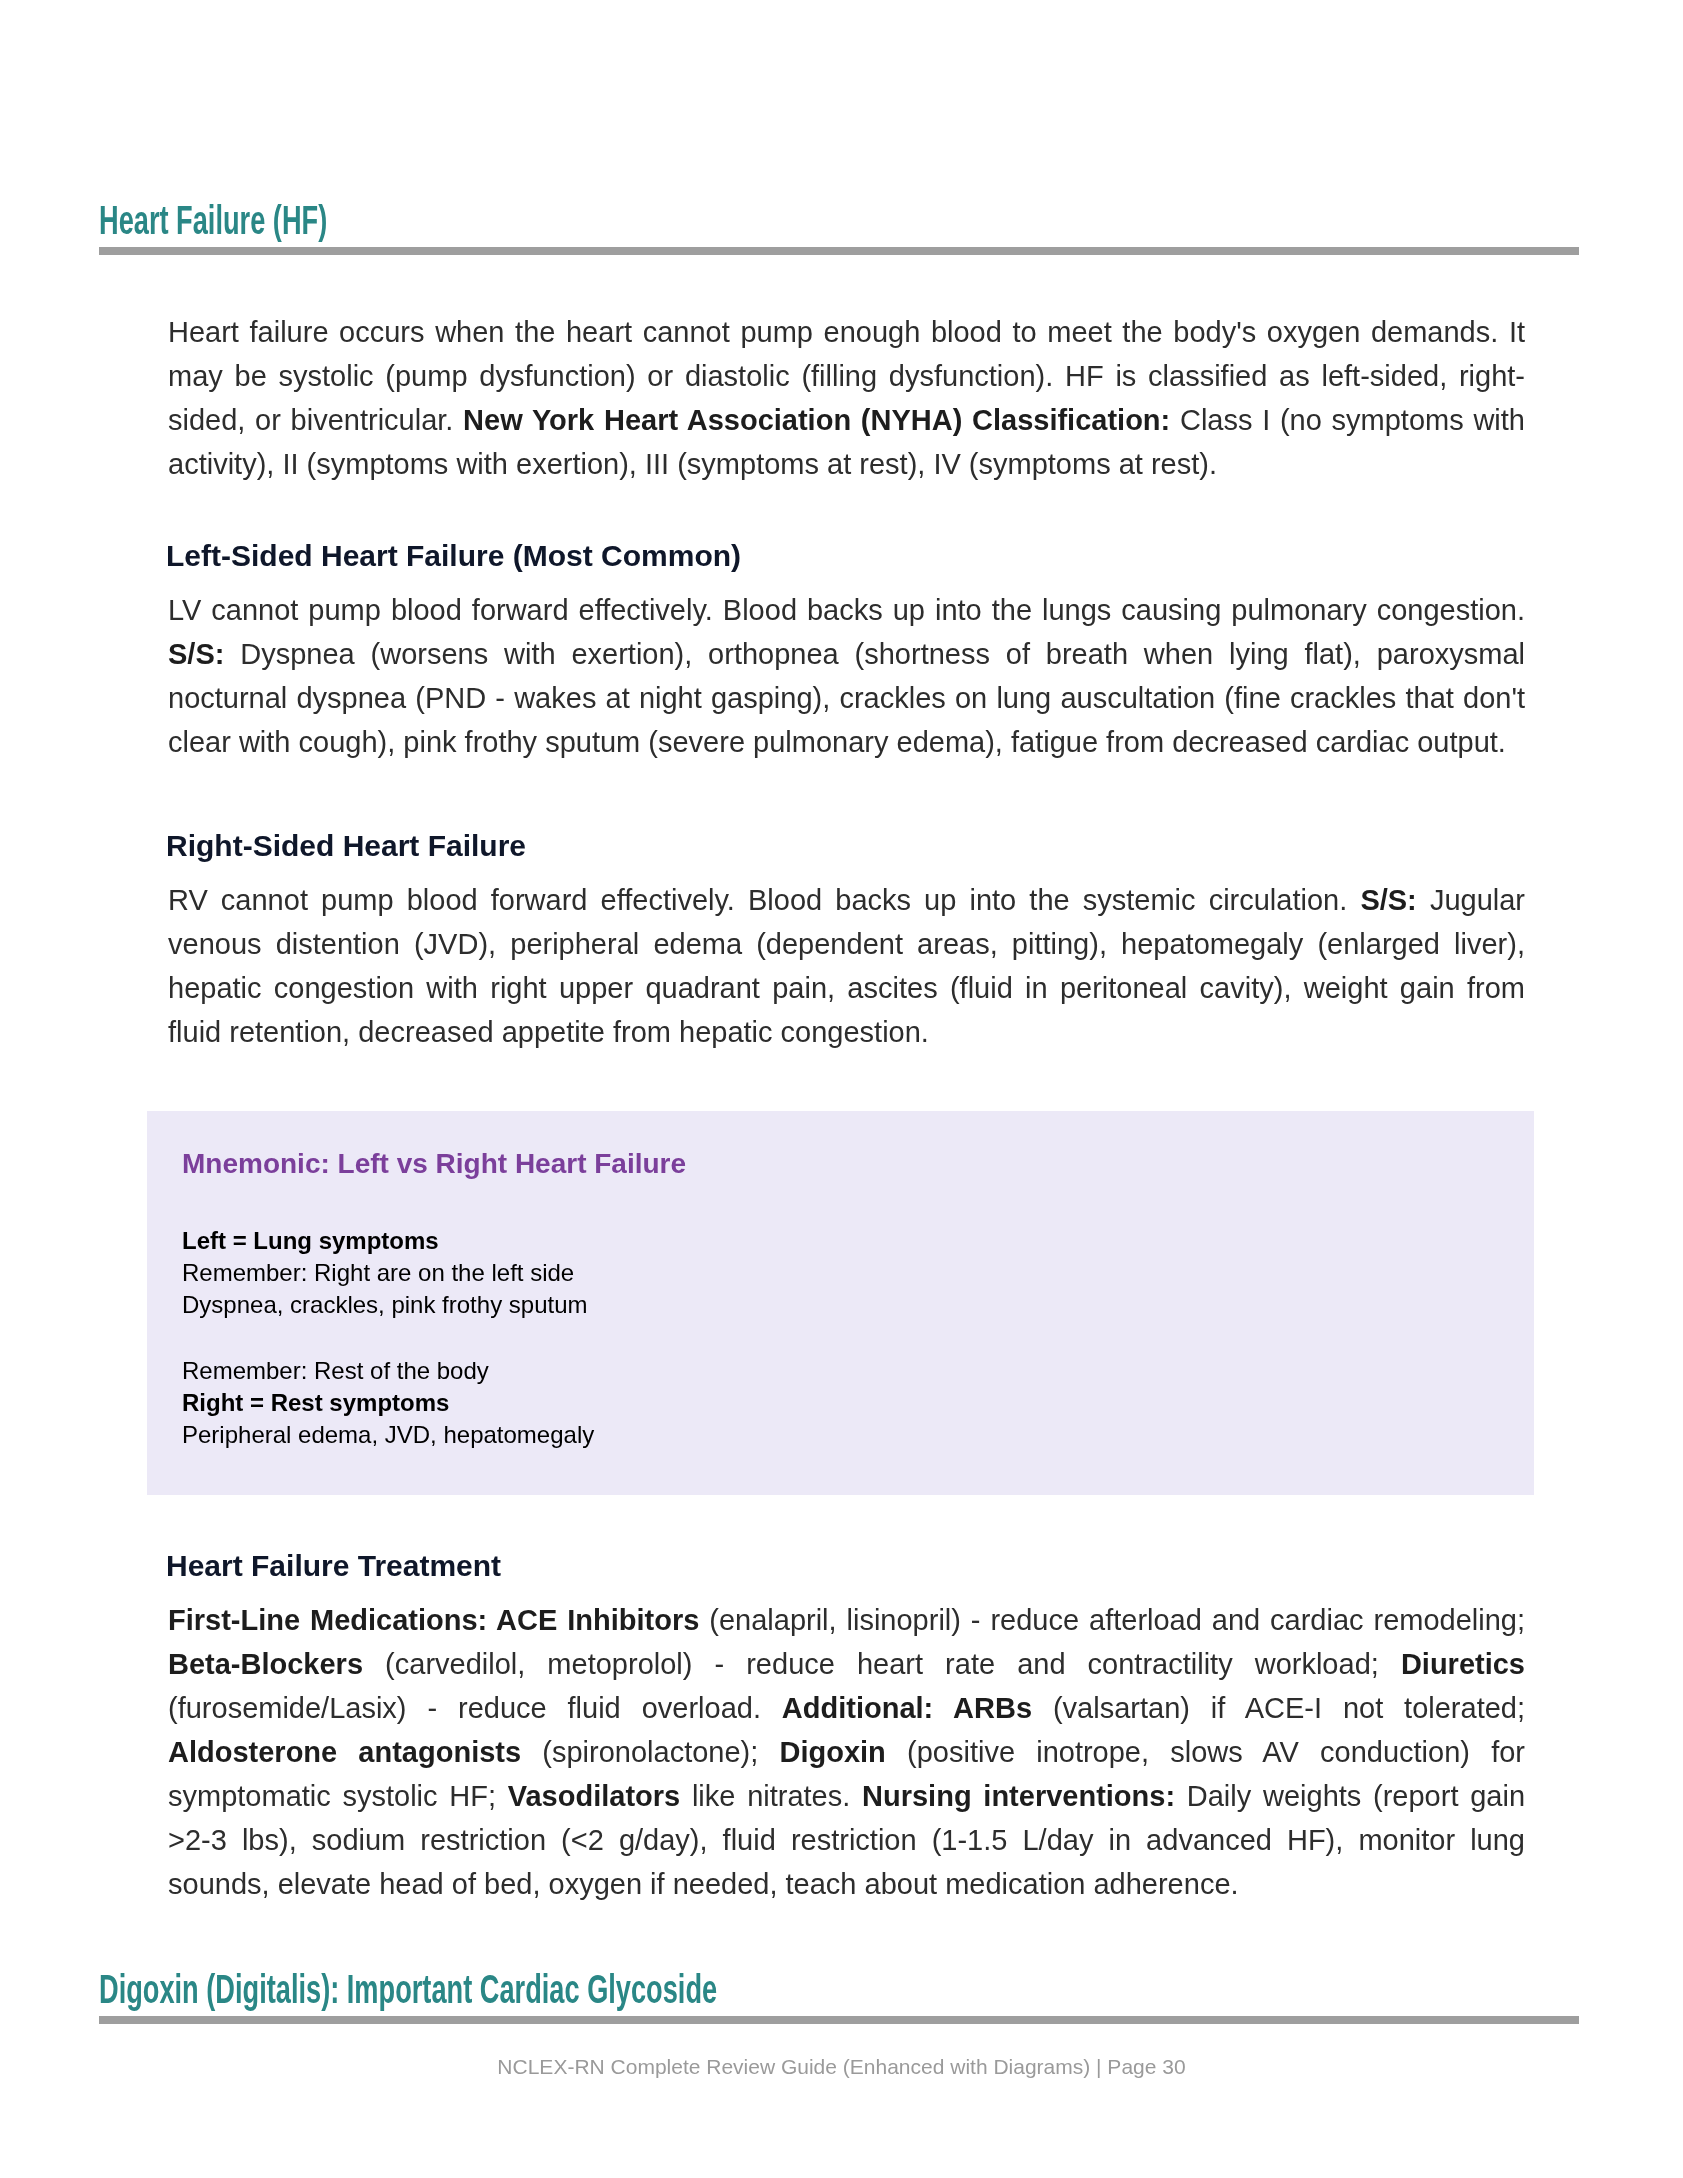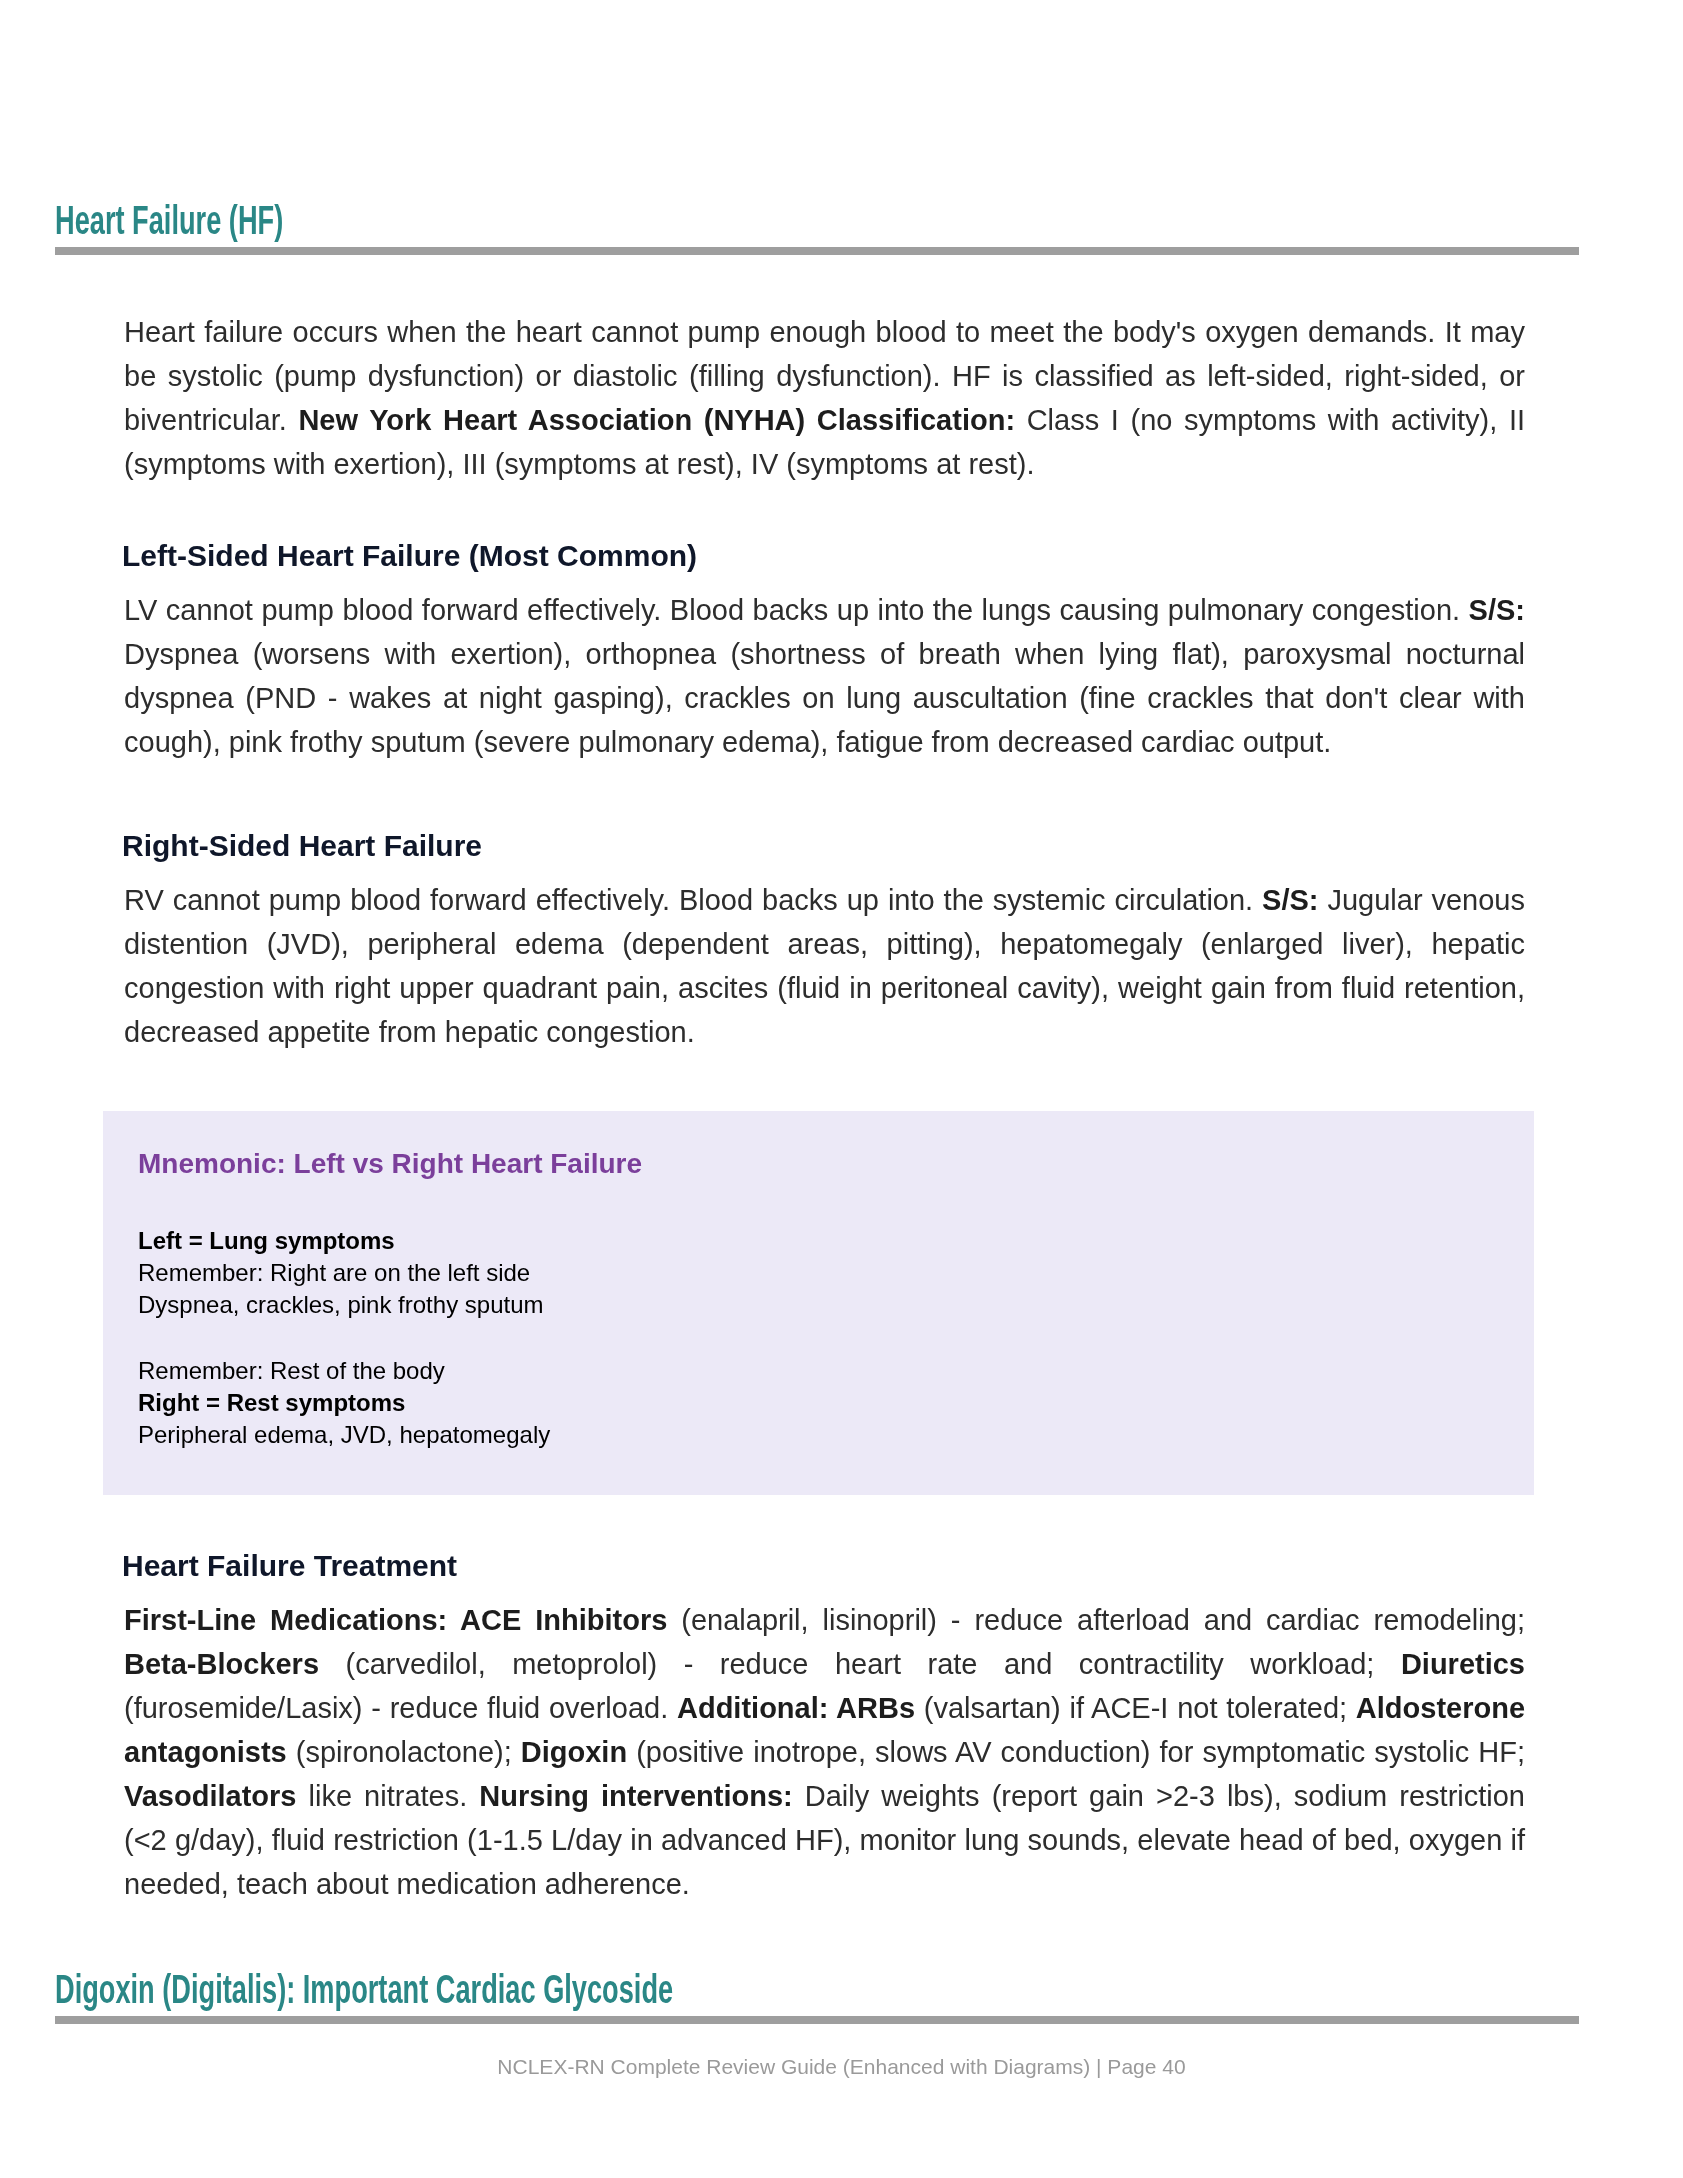--- a/index.html
+++ b/index.html
@@ -5,21 +5,21 @@
   html, body { margin: 0; padding: 0; background: #ffffff; }
   .page {
     position: relative;
     width: 1683px;
     height: 2178px;
     background: #ffffff;
     font-family: "Liberation Sans", sans-serif;
     color: #2d2d2d;
     overflow: hidden;
   }
-  .content { padding: 200px 104px 0 55px; }
+  .content { padding: 200px 104px 0 99px; }
 
   .section-title {
     margin: 0;
     font-size: 40px;
     font-weight: bold;
     color: #2a8786;
     line-height: 1.0;
     white-space: nowrap;
     transform: scaleX(0.68);
     transform-origin: left center;
@@ -116,15 +116,15 @@
     </div>
 
     <h2 class="subheading gap-xl">Heart Failure Treatment</h2>
     <p class="body-para"><strong>First-Line Medications: ACE Inhibitors</strong> (enalapril, lisinopril) - reduce afterload and cardiac remodeling; <strong>Beta-Blockers</strong> (carvedilol, metoprolol) - reduce heart rate and contractility workload; <strong>Diuretics</strong> (furosemide/Lasix) - reduce fluid overload. <strong>Additional: ARBs</strong> (valsartan) if ACE-I not tolerated; <strong>Aldosterone antagonists</strong> (spironolactone); <strong>Digoxin</strong> (positive inotrope, slows AV conduction) for symptomatic systolic HF; <strong>Vasodilators</strong> like nitrates. <strong>Nursing interventions:</strong> Daily weights (report gain &gt;2-3 lbs), sodium restriction (&lt;2 g/day), fluid restriction (1-1.5 L/day in advanced HF), monitor lung sounds, elevate head of bed, oxygen if needed, teach about medication adherence.</p>
 
     <h1 class="section-title section-title-2">Digoxin (Digitalis): Important Cardiac Glycoside</h1>
     <div class="title-rule"></div>
 
   </div>
 
-  <div class="page-footer">NCLEX-RN Complete Review Guide (Enhanced with Diagrams) | Page 40</div>
+  <div class="page-footer">NCLEX-RN Complete Review Guide (Enhanced with Diagrams) | Page 30</div>
 </div>
 
 
 </body></html>

